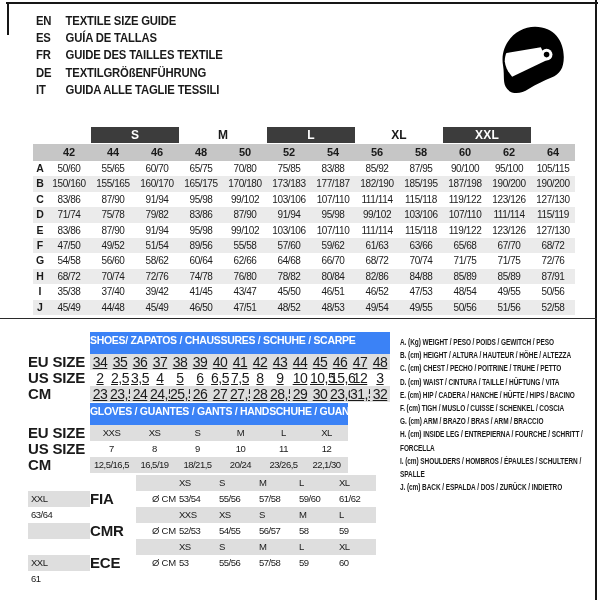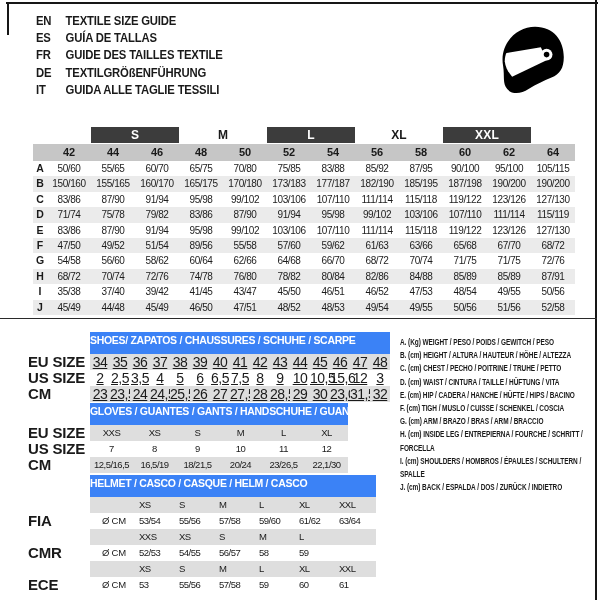--- a/index.html
+++ b/index.html
@@ -46,21 +46,21 @@
   .shoes-grid{grid-template-columns:62px repeat(15,20px);}
   .gloves-grid{grid-template-columns:62px repeat(6,43px);}
   .helmet-grid{grid-template-columns:62px 46px repeat(6,40px);}
   .sec-title{grid-column:2 / -1;background:#3b82f6;color:#fff;font-weight:bold;font-size:10.5px;
              line-height:17px;height:22px;letter-spacing:-0.3px;white-space:nowrap;overflow:hidden;}
   .b-row-label{font-weight:bold;font-size:15px;line-height:16px;letter-spacing:-0.2px;}
   .b-cell{text-align:center;font-size:9.5px;line-height:16px;letter-spacing:-0.5px;white-space:nowrap;height:16px;}
   .b-cell.shaded{background:#dedede;}
   .shoes-grid .b-cell{font-size:14px;text-decoration:underline;}
   .helmet-grid .b-cell{text-align:left;padding-left:3px;}
-  .helmet-grid .unit-cell{text-align:center;padding-left:2px;font-size:9.5px;letter-spacing:-0.2px;}
+  .helmet-grid .unit-cell{text-align:right;padding-left:2px;font-size:9.5px;letter-spacing:-0.2px;}
   .hsize{font-size:9.5px;}
 
   
   .legend{position:absolute;left:400px;top:336px;width:272px;transform:scaleX(0.72);transform-origin:left top;}
   .legend-item{font-weight:bold;font-size:9px;line-height:13.2px;letter-spacing:-0.1px;}
 </style>
 </head>
 <body>
 
 <div class="page">
@@ -354,21 +354,20 @@
       <div class="b-cell shaded">12,5/16,5</div>
       <div class="b-cell shaded">16,5/19</div>
       <div class="b-cell shaded">18/21,5</div>
       <div class="b-cell shaded">20/24</div>
       <div class="b-cell shaded">23/26,5</div>
       <div class="b-cell shaded">22,1/30</div>
     </div>
 
   <div class="btable helmet-tbl bgrid helmet-grid" id="helmet-table">
     <div></div>
-    <div class="sec-title">HELMET / CASCO / CASQUE / HELM / CASCO</div>
   <div class="b-row-label"></div>
       <div class="b-cell shaded unit-cell"></div>
       <div class="b-cell shaded hsize">XS</div>
       <div class="b-cell shaded hsize">S</div>
       <div class="b-cell shaded hsize">M</div>
       <div class="b-cell shaded hsize">L</div>
       <div class="b-cell shaded hsize">XL</div>
       <div class="b-cell shaded hsize">XXL</div>
       <div class="b-row-label">FIA</div>
       <div class="b-cell unit-cell">Ø CM</div>

